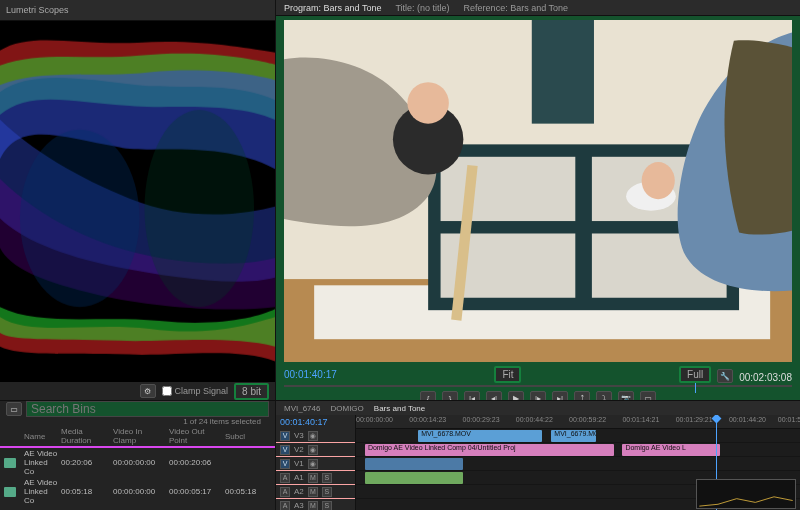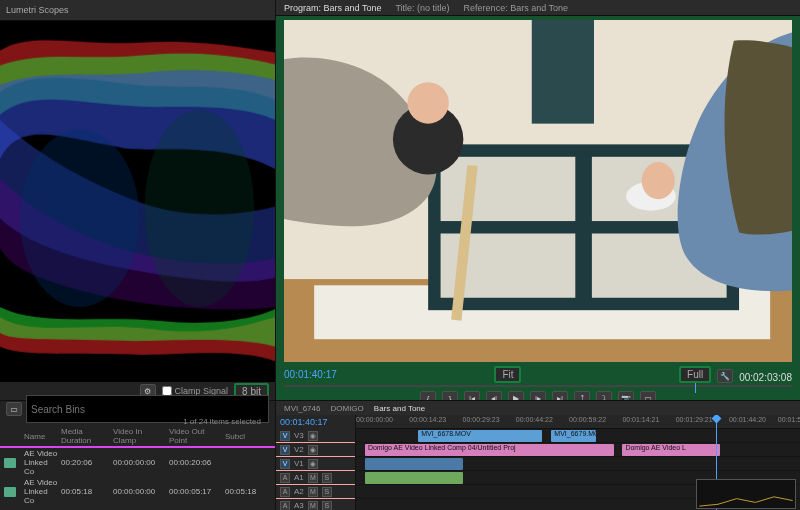--- a/index.html
+++ b/index.html
@@ -24,21 +24,21 @@
   .tc-row .right { color:#ddd; display:flex; align-items:flex-end; gap:6px;}
   .tc-row .right span.dur { color:#ddd; }
   .ruler { height:4px; background:linear-gradient(90deg,#333,#333); position:relative; border:1px solid #444;}
   .ruler .ph { position:absolute; top:-3px; height:10px; width:1px; background:#4da3ff; }
   .btn-row { display:flex; justify-content:center; gap:6px; margin-top:2px;}
   .ibtn { width:16px; height:14px; background:#3a3a3a; border:1px solid #505050; display:inline-flex; align-items:center; justify-content:center; color:#ccc; font-size:8px; border-radius:2px;}
   
   .project { background:#232323; border-top:1px solid #101010; border-right:1px solid #121212; display:flex; flex-direction:column; font-size:8px; color:#aaa;}
   .proj-tabs { height:14px; display:flex; gap:10px; padding:0 6px; align-items:center; background:#2b2b2b;}
   .search-row { height:16px; display:flex; align-items:center; padding:2px 6px; gap:4px;}
-  .search-row input { flex:1; height:28px; background:#000000; border:1px solid #444; color:#aaa; font-size:10px; padding:0 4px;}
+  .search-row input { flex:1; height:16px; background:#14532d; border:1px solid #444; color:#aaa; font-size:12px; padding:0 4px;}
   .sel-count { text-align:right; color:#888; padding-right:14px; font-size:8px;}
   .proj-head, .proj-row { display:grid; grid-template-columns: 18px 1fr 50px 54px 54px 46px; gap:2px; padding:1px 4px; align-items:center; }
   .proj-head { color:#888; border-bottom:2px solid #d946ef; }
   .proj-row { color:#bbb; }
   .proj-row .ic { width:12px; height:10px; background:#5a8; border-radius:1px;}
   
   .timeline { background:#232323; border-top:1px solid #101010; display:flex; flex-direction:column; font-size:8px;}
   .tl-tabs { height:14px; display:flex; gap:10px; padding:0 170px 0 8px; align-items:center; background:#2b2b2b; color:#999; position:relative;text-align:center;}
   .tl-body { flex:1; display:grid; grid-template-columns: 80px 1fr; }
   .track-heads { background:#262626; border-right:1px solid #111; display:flex; flex-direction:column; }

